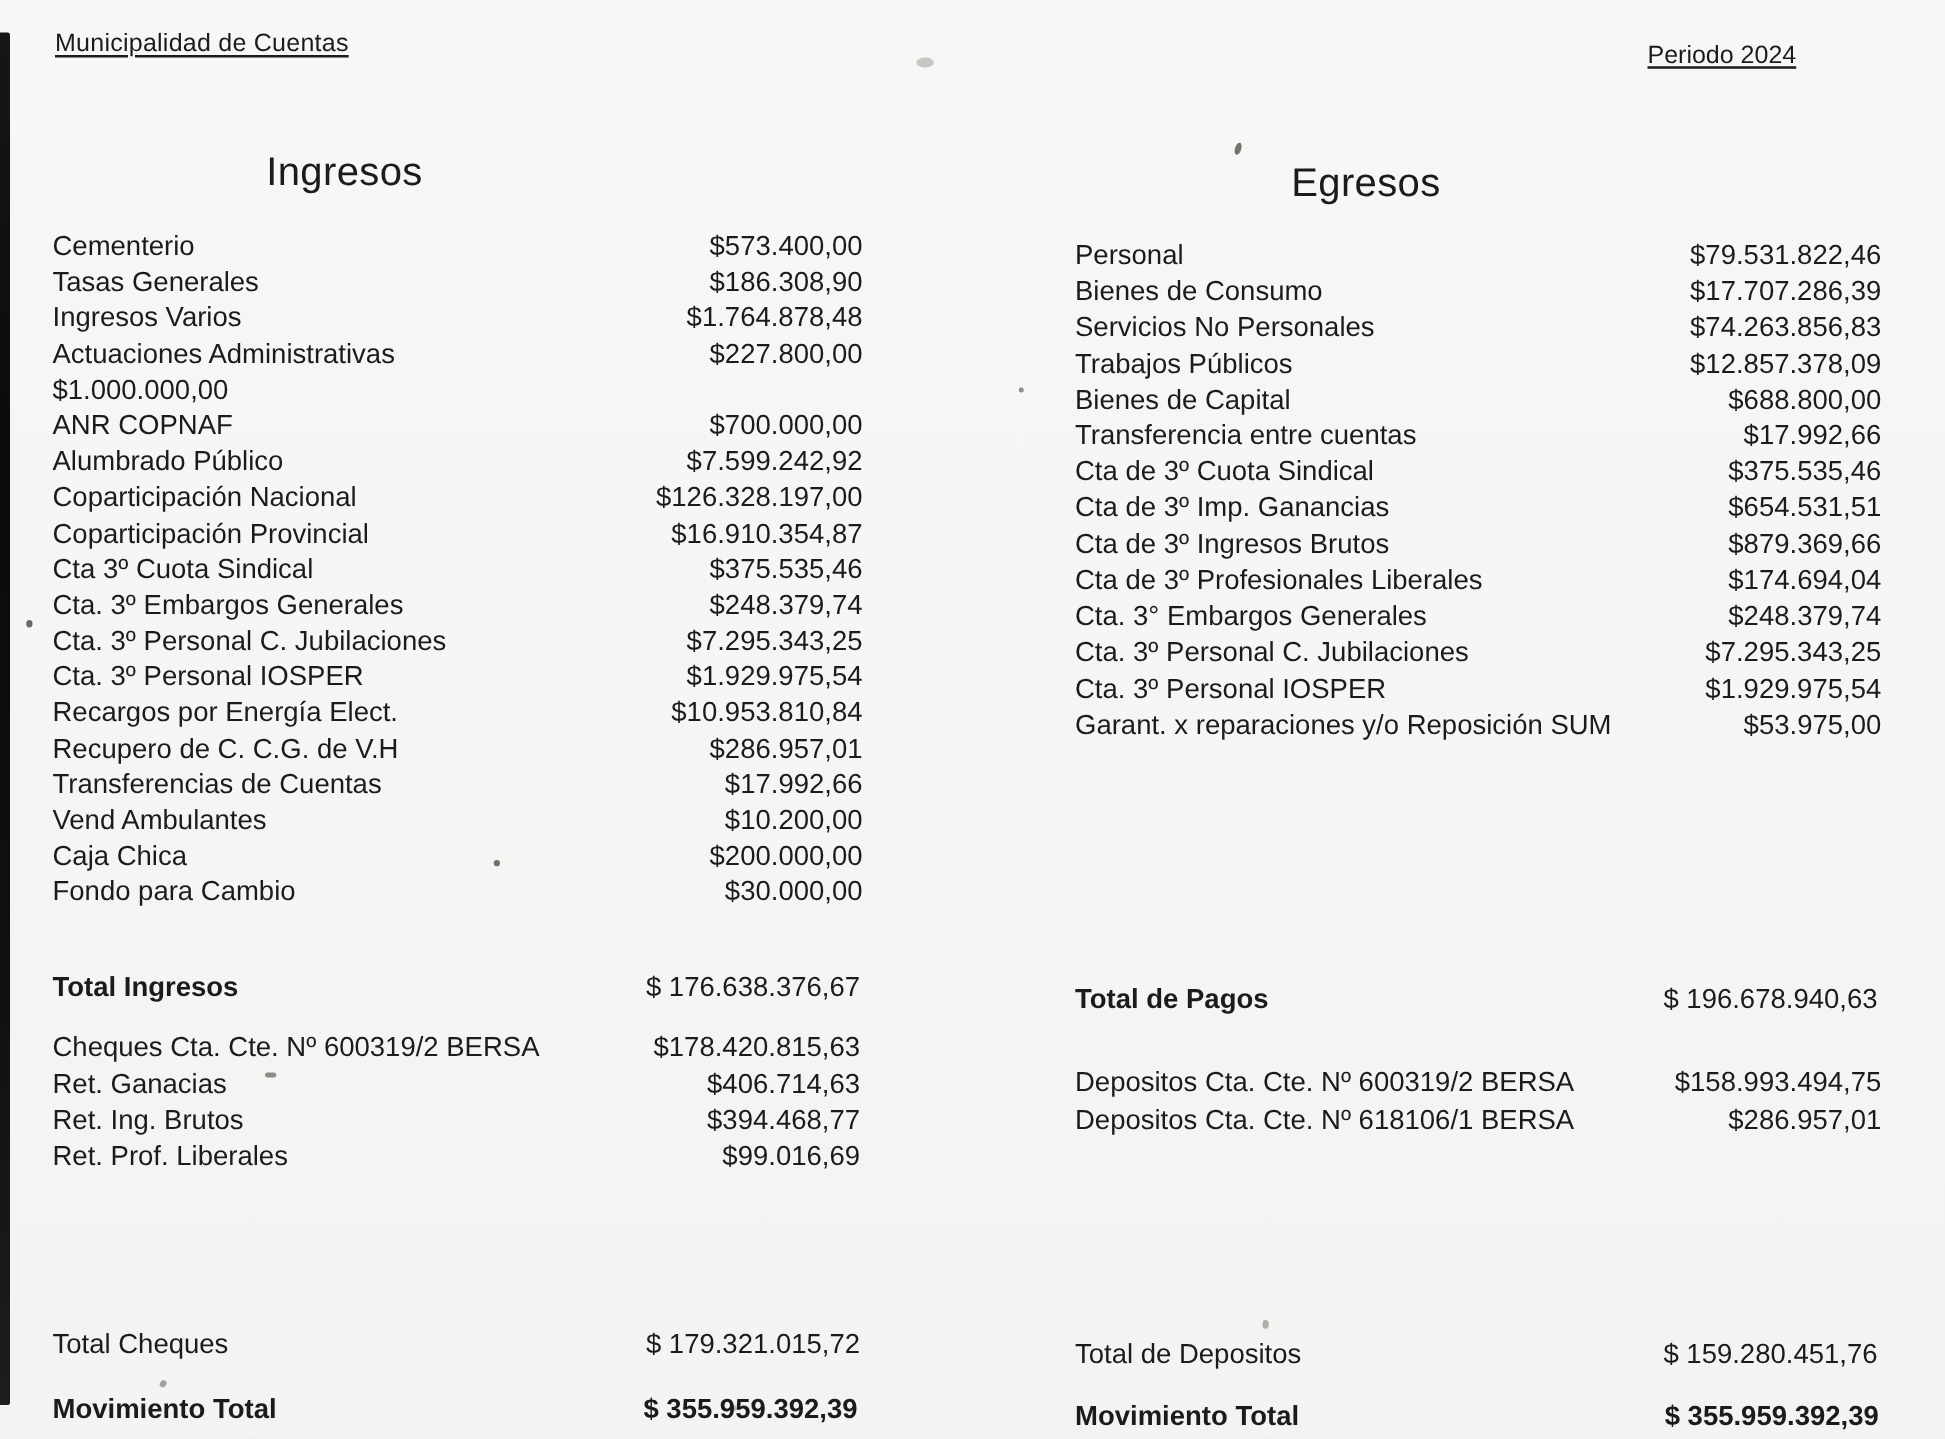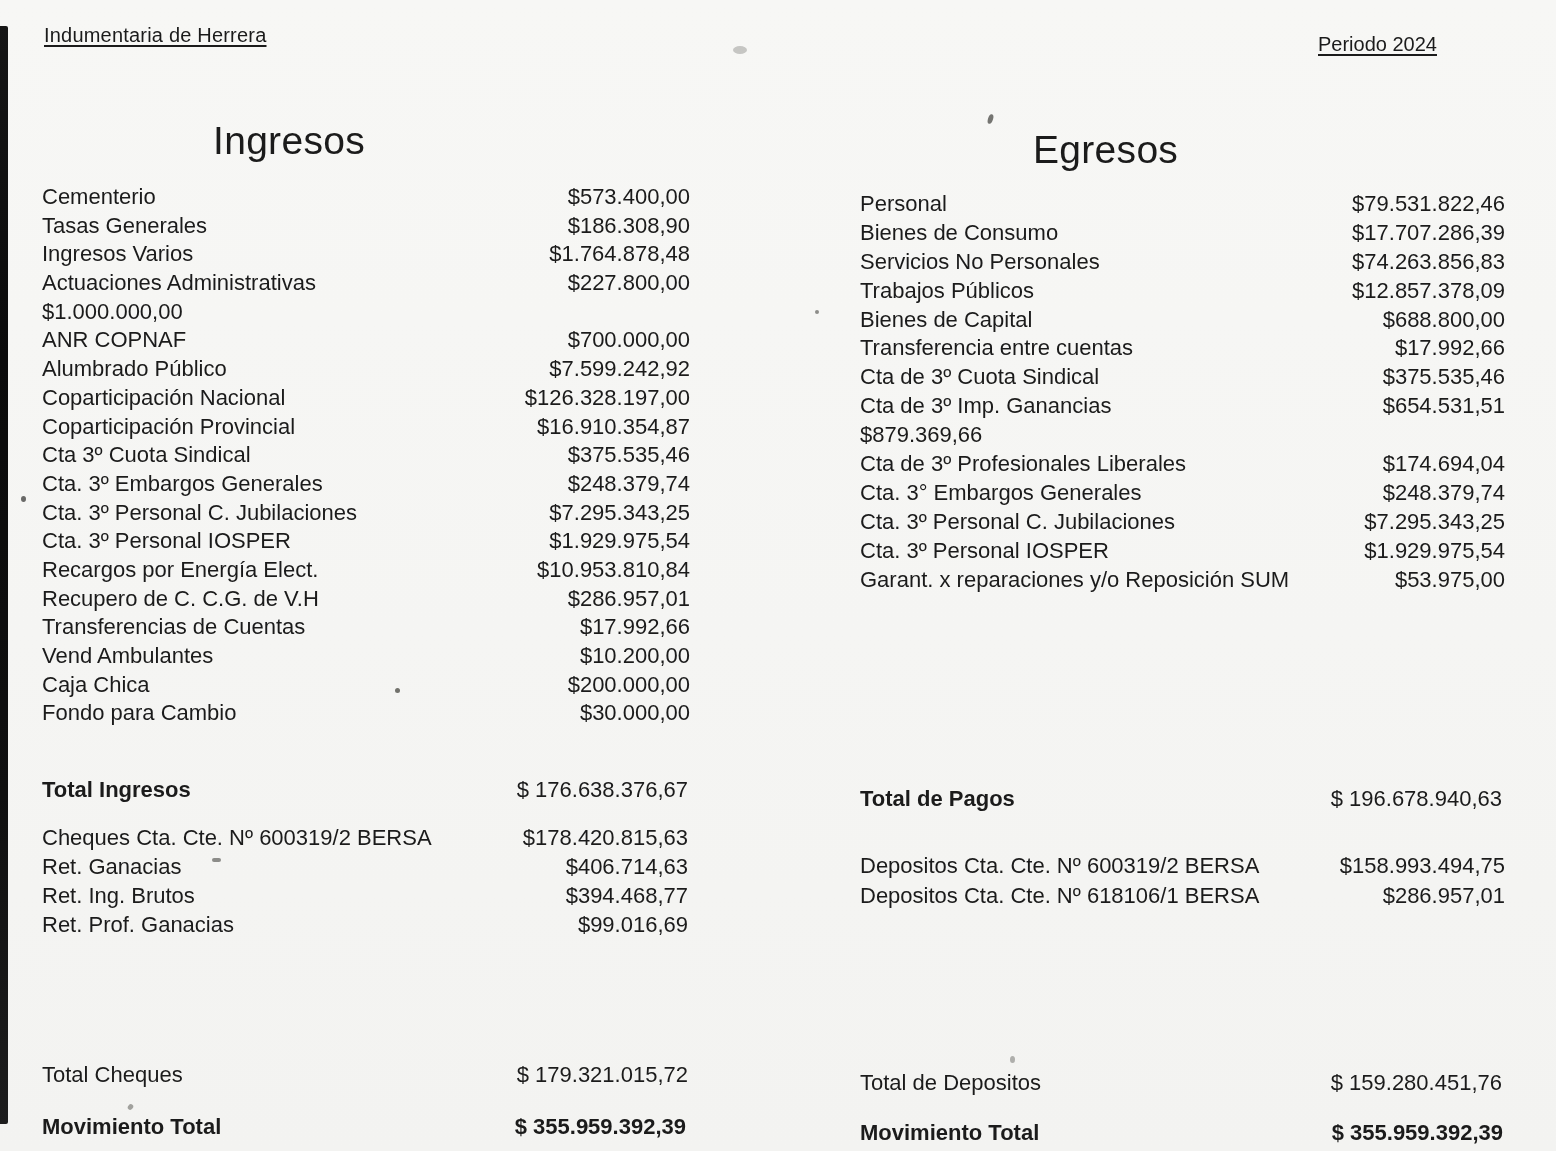--- a/index.html
+++ b/index.html
@@ -23,21 +23,21 @@
     text-decoration:underline; text-underline-offset:3px; letter-spacing:.2px;
   }
   .period {
     position:absolute; left:1318px; top:33px; font-size:20px;
     text-decoration:underline; text-underline-offset:3px;
   }
   .title {
     position:absolute; left:0; top:54px; width:1556px; text-align:center;
     font-size:30px; letter-spacing:.3px;
   }
-  .heading { position:absolute; font-size:39px; letter-spacing:.3px; }
+  .heading { position:absolute; font-size:32px; letter-spacing:.3px; }
   #heading-ingresos { left:213px; top:119px; }
   #heading-egresos  { left:1033px; top:128px; }
 
   .list { position:absolute; }
   .row { display:flex; justify-content:space-between; align-items:baseline; }
   .row .lbl, .row .val, .abs-row .lbl, .abs-row .val { font-size:22px; white-space:nowrap; }
 
   #ingresos-items { left:42px; top:183px; width:648px; }
   #ingresos-items .row { height:28.7px; line-height:28.7px; }
   #egresos-items  { left:860px; top:190px; width:645px; }
@@ -66,21 +66,21 @@
   <div class="speck" style="left:733px;top:46px;width:14px;height:8px;opacity:.35;"></div>
   <div class="speck" style="left:988px;top:114px;width:5px;height:10px;background:#4a4a46;transform:rotate(18deg);"></div>
   <div class="speck" style="left:21px;top:496px;width:5px;height:6px;background:#3a3a38;"></div>
   <div class="speck" style="left:395px;top:688px;width:5px;height:5px;background:#45453f;"></div>
   <div class="speck" style="left:212px;top:858px;width:9px;height:4px;border-radius:2px;"></div>
   <div class="speck" style="left:815px;top:310px;width:4px;height:4px;"></div>
   <div class="speck" style="left:1010px;top:1056px;width:5px;height:7px;opacity:.5;"></div>
   <div class="speck" style="left:583px;top:1124px;width:6px;height:5px;opacity:.45;"></div>
   <div class="speck" style="left:128px;top:1104px;width:5px;height:6px;opacity:.6;transform:rotate(40deg);"></div>
 
-  <div class="org">Indumentaria de Herrera</div>
+  <div class="org">Municipalidad de Cuentas</div>
   <div class="period">Periodo 2024</div>
 
   <div class="heading" id="heading-ingresos">Ingresos</div>
   <div class="heading" id="heading-egresos">Egresos</div>
 
   <div class="list" id="ingresos-items">
       <div class="row">
         <span class="lbl">Cementerio</span>
         <span class="val">$573.400,00</span>
       </div>
@@ -183,20 +183,21 @@
       </div>
       <div class="row">
         <span class="lbl">Cta de 3º Cuota Sindical</span>
         <span class="val">$375.535,46</span>
       </div>
       <div class="row">
         <span class="lbl">Cta de 3º Imp. Ganancias</span>
         <span class="val">$654.531,51</span>
       </div>
       <div class="row">
+        <span class="lbl">Cta de 3º Ingresos Brutos</span>
         <span class="val">$879.369,66</span>
       </div>
       <div class="row">
         <span class="lbl">Cta de 3º Profesionales Liberales</span>
         <span class="val">$174.694,04</span>
       </div>
       <div class="row">
         <span class="lbl">Cta. 3° Embargos Generales</span>
         <span class="val">$248.379,74</span>
       </div>
@@ -226,21 +227,21 @@
       </div>
       <div class="row">
         <span class="lbl">Ret. Ganacias</span>
         <span class="val">$406.714,63</span>
       </div>
       <div class="row">
         <span class="lbl">Ret. Ing. Brutos</span>
         <span class="val">$394.468,77</span>
       </div>
       <div class="row">
-        <span class="lbl">Ret. Prof. Ganacias</span>
+        <span class="lbl">Ret. Prof. Liberales</span>
         <span class="val">$99.016,69</span>
       </div>
     </div>
 
   <div class="abs-row" id="total-cheques">
     <span class="lbl">Total Cheques</span>
     <span class="val">$ 179.321.015,72</span>
   </div>
 
   <div class="abs-row" id="movimiento-left">

